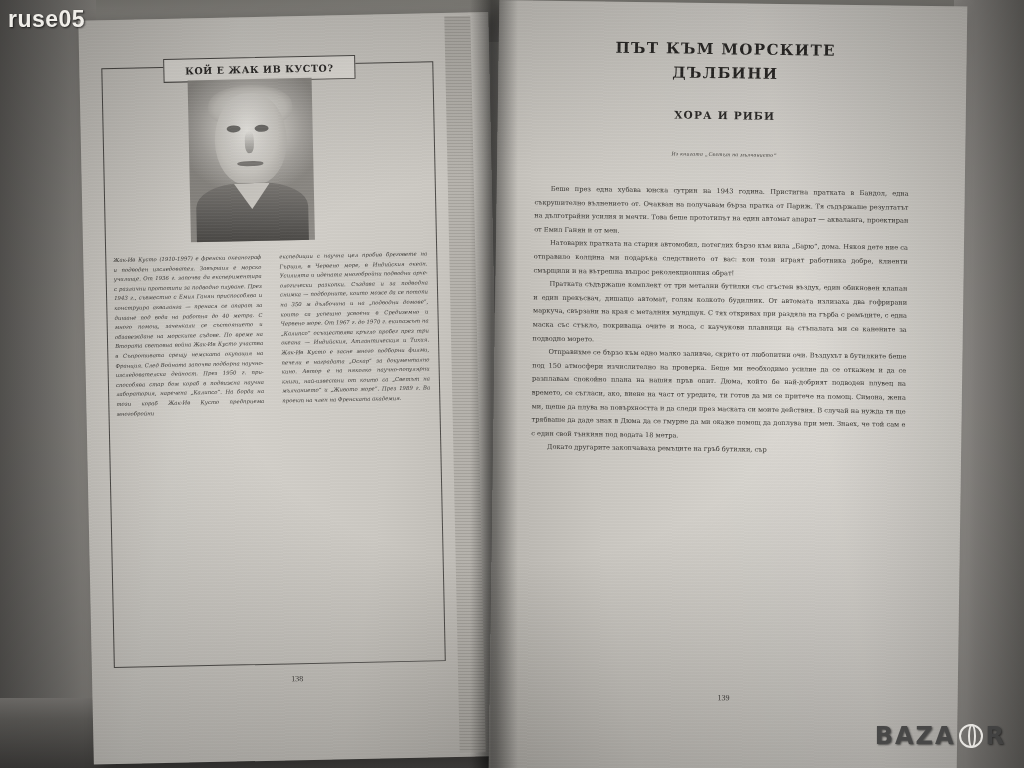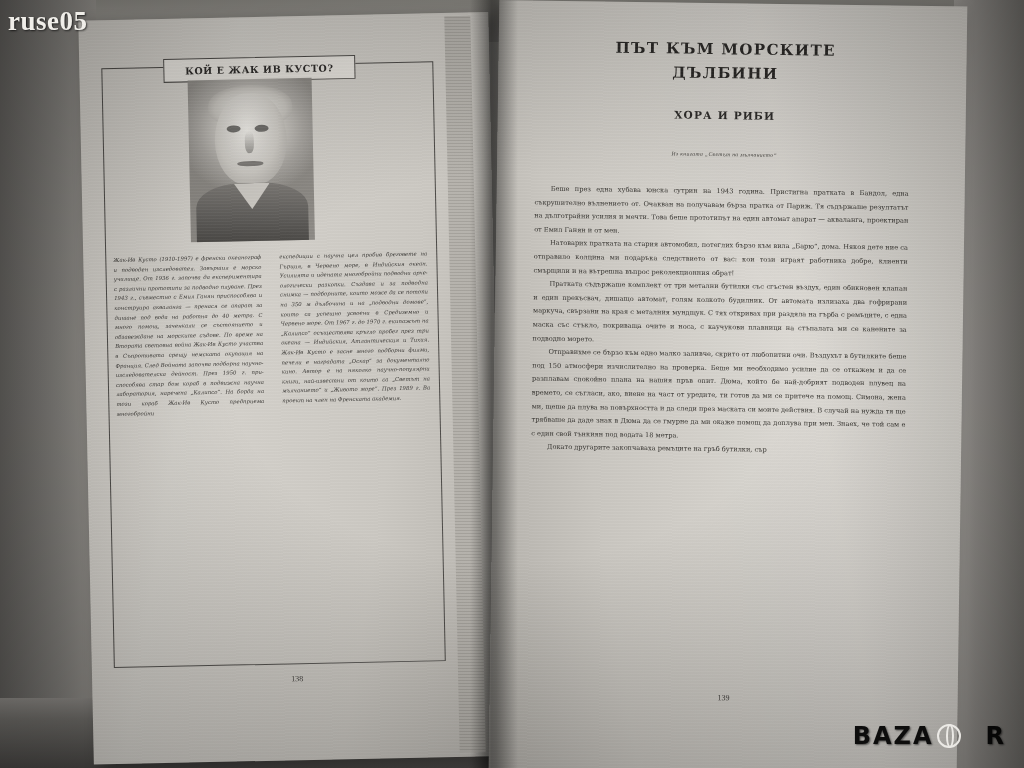--- a/index.html
+++ b/index.html
@@ -280,44 +280,43 @@
   .vignette {
     position: absolute; inset: 0;
     background: radial-gradient(ellipse 78% 72% at 50% 48%, rgba(0,0,0,0) 35%, rgba(0,0,0,0.30) 100%);
     pointer-events: none;
   }
 
   
   .wm-user {
     position: absolute;
     left: 8px; top: 6px;
-    font-size: 27px;
+    font-size: 23px;
     font-weight: bold;
     color: #f0eee9;
     text-shadow: 1px 1px 2px rgba(0,0,0,0.65);
-    font-family: Liberation Serif, serif;
+    font-family: Liberation Sans, sans-serif;
     letter-spacing: 0.5px;
   }
   .wm-bazar {
     position: absolute;
     right: 18px;
     bottom: 18px;
     display: flex;
     align-items: center;
     gap: 2px;
     opacity: 0.92;
   }
   .wm-bazar .txt {
     font-size: 24px;
     font-weight: bold;
     letter-spacing: 2px;
-    color: #000000;
+    color: #404040;
     text-shadow: 1px 1px 2px rgba(0,0,0,0.6);
     font-family: "DejaVu Sans", sans-serif;
-    margin-left: 22px;
   }
   .wm-bazar .globe {
     width: 20px; height: 20px;
     border-radius: 50%;
     border: 2px solid #f2f0ec;
     position: relative;
     margin: 0 1px;
   }
   .wm-bazar .globe::before {
     content: "";

